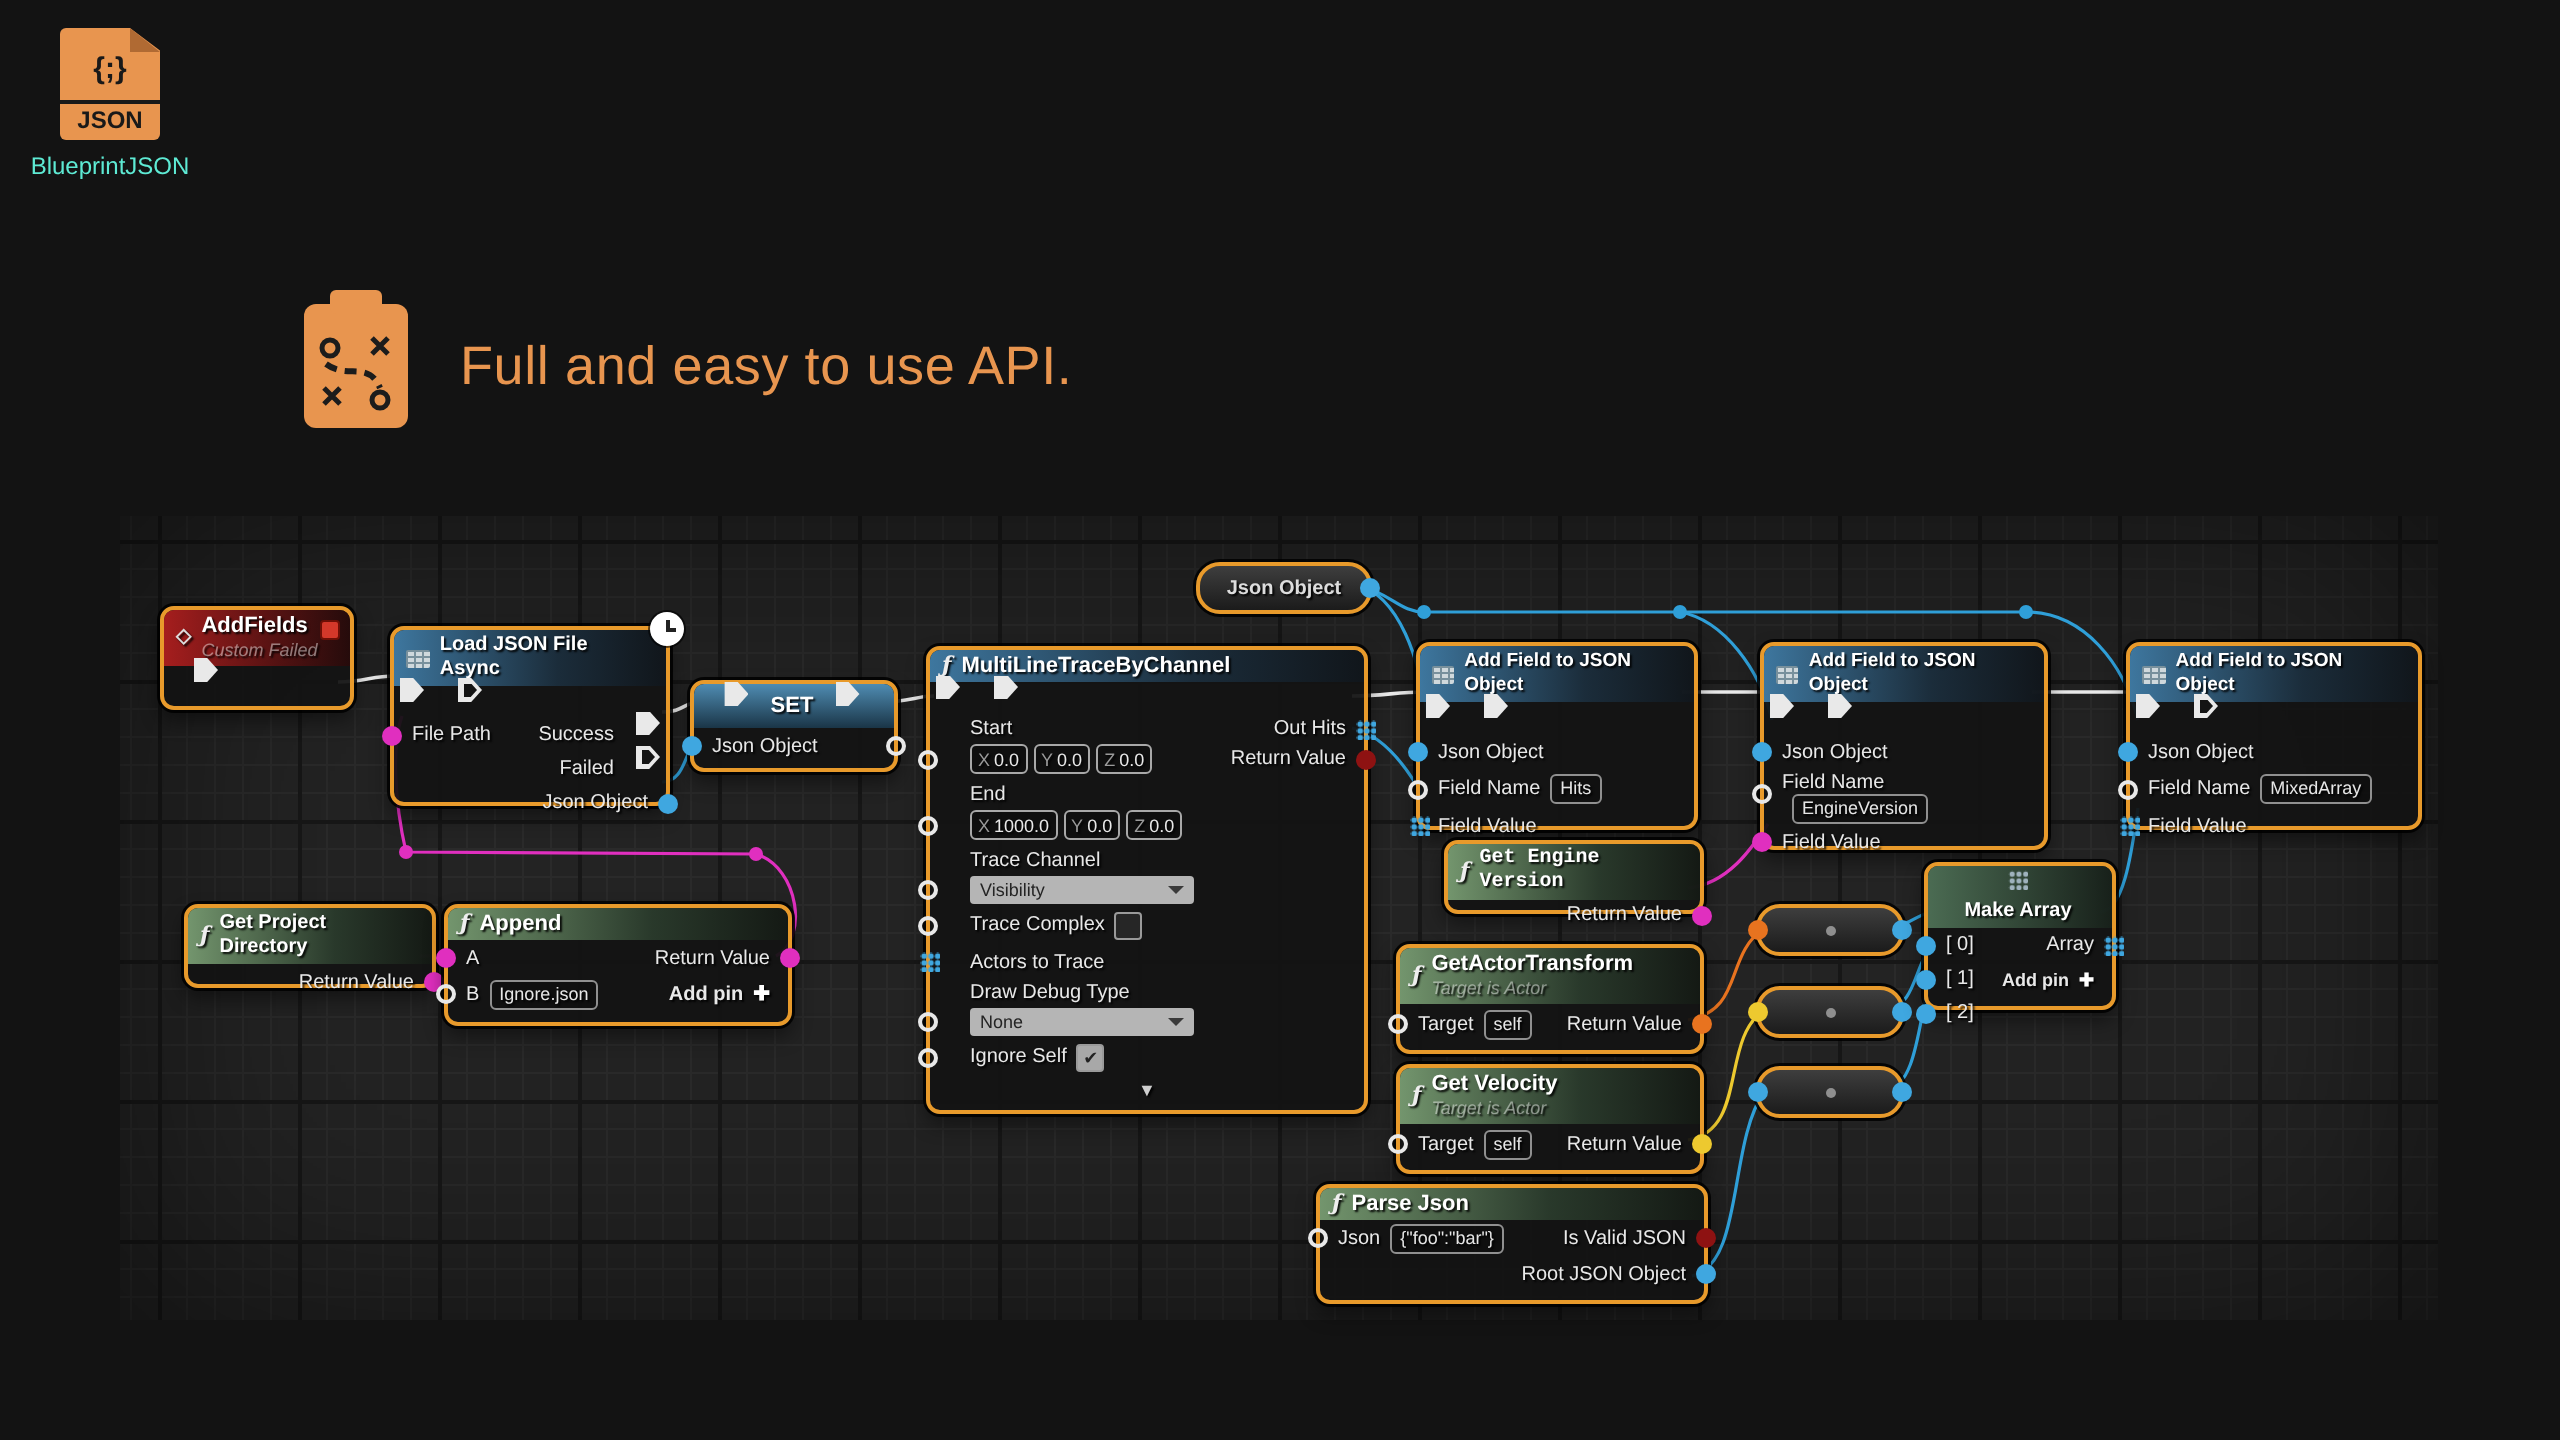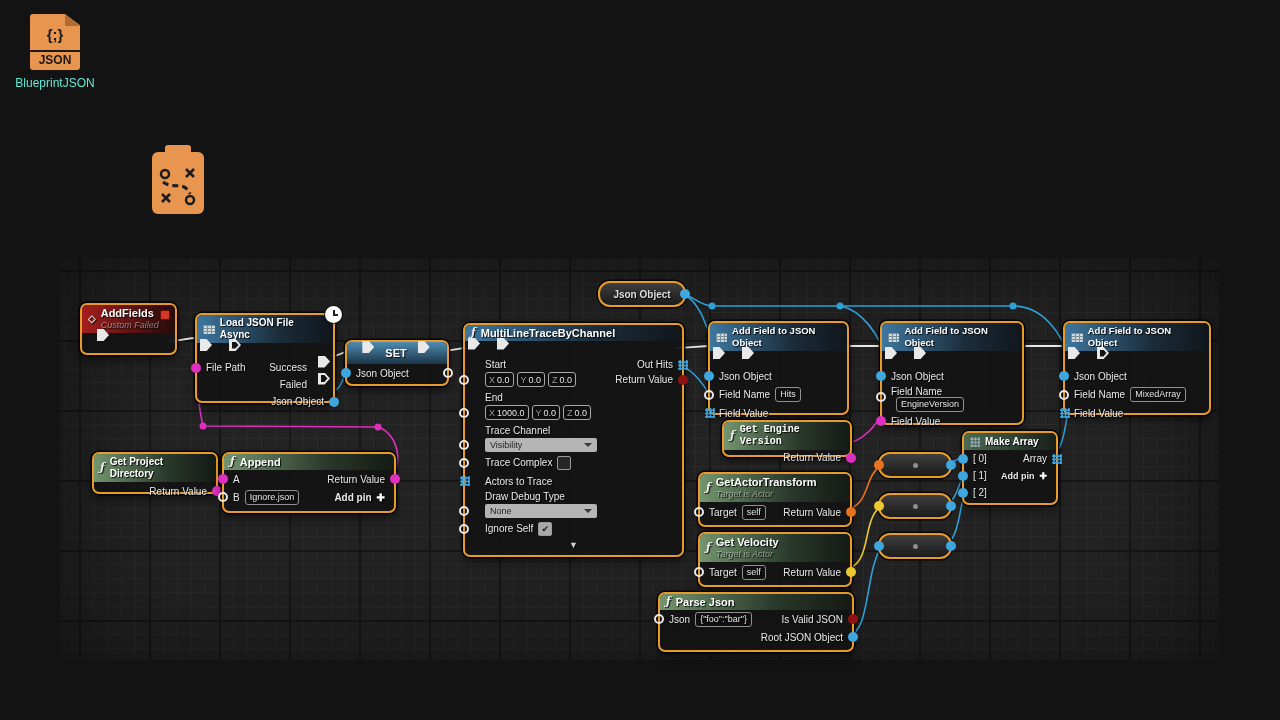--- a/index.html
+++ b/index.html
@@ -121,20 +121,21 @@
   <div class="headline-row">
     <div class="clipboard">
       <svg width="44" height="48" viewBox="0 0 44 48">
         <circle cx="9" cy="14" r="4" fill="none" stroke="#1c1c1c" stroke-width="2.5"></circle>
         <path d="M30 9 l8 8 M38 9 l-8 8" stroke="#1c1c1c" stroke-width="2.5"></path>
         <path d="M7 22 C18 30 28 20 34 34" fill="none" stroke="#1c1c1c" stroke-width="3" stroke-dasharray="6 4"></path>
         <path d="M6 34 l8 8 M14 34 l-8 8" stroke="#1c1c1c" stroke-width="2.5"></path>
         <circle cx="34" cy="40" r="4" fill="none" stroke="#1c1c1c" stroke-width="2.5"></circle>
       </svg>
     </div>
+    <div class="headline">Full and easy to use API.</div>
   </div>
 
   <div id="canvas">
     
   </div>
 
   <svg id="wires" width="1280" height="720" viewBox="0 0 1280 720">
     <g fill="none" stroke="#e9e9e9" stroke-width="1.8">
       <path d="M169,341 C182,341 186,338 197,338"></path>
       <path d="M331,356 C342,356 342,351 350,351"></path>
@@ -455,21 +456,21 @@
     <span class="convdot"></span>
     <span class="pin pr cpin c-blue"></span>
   </div>
   <div class="pillnode" style="left:878px;top:533px;width:70px;height:22px;gap:14px;">
     <span class="pin pl cpin c-blue"></span>
     <span class="convdot"></span>
     <span class="pin pr cpin c-blue"></span>
   </div>
 
   <div class="node" style="left:962px;top:431px;width:92px;height:70px;">
-    <div class="hdr h-mka" style="min-height:13px;">
+    <div class="hdr h-mka" style="min-height:13px;flex-direction:column;">
       <span class="gpin gray"></span>
       <span style="font-size:10px;">Make Array</span>
     </div>
     <div class="row" style="min-height:17px;">
       <span class="pin pl cpin c-blue"></span>
       <span>[ 0]</span>
       <span class="sp"></span>
       <span>Array</span>
       <span class="pin pr gpin"></span>
     </div>

